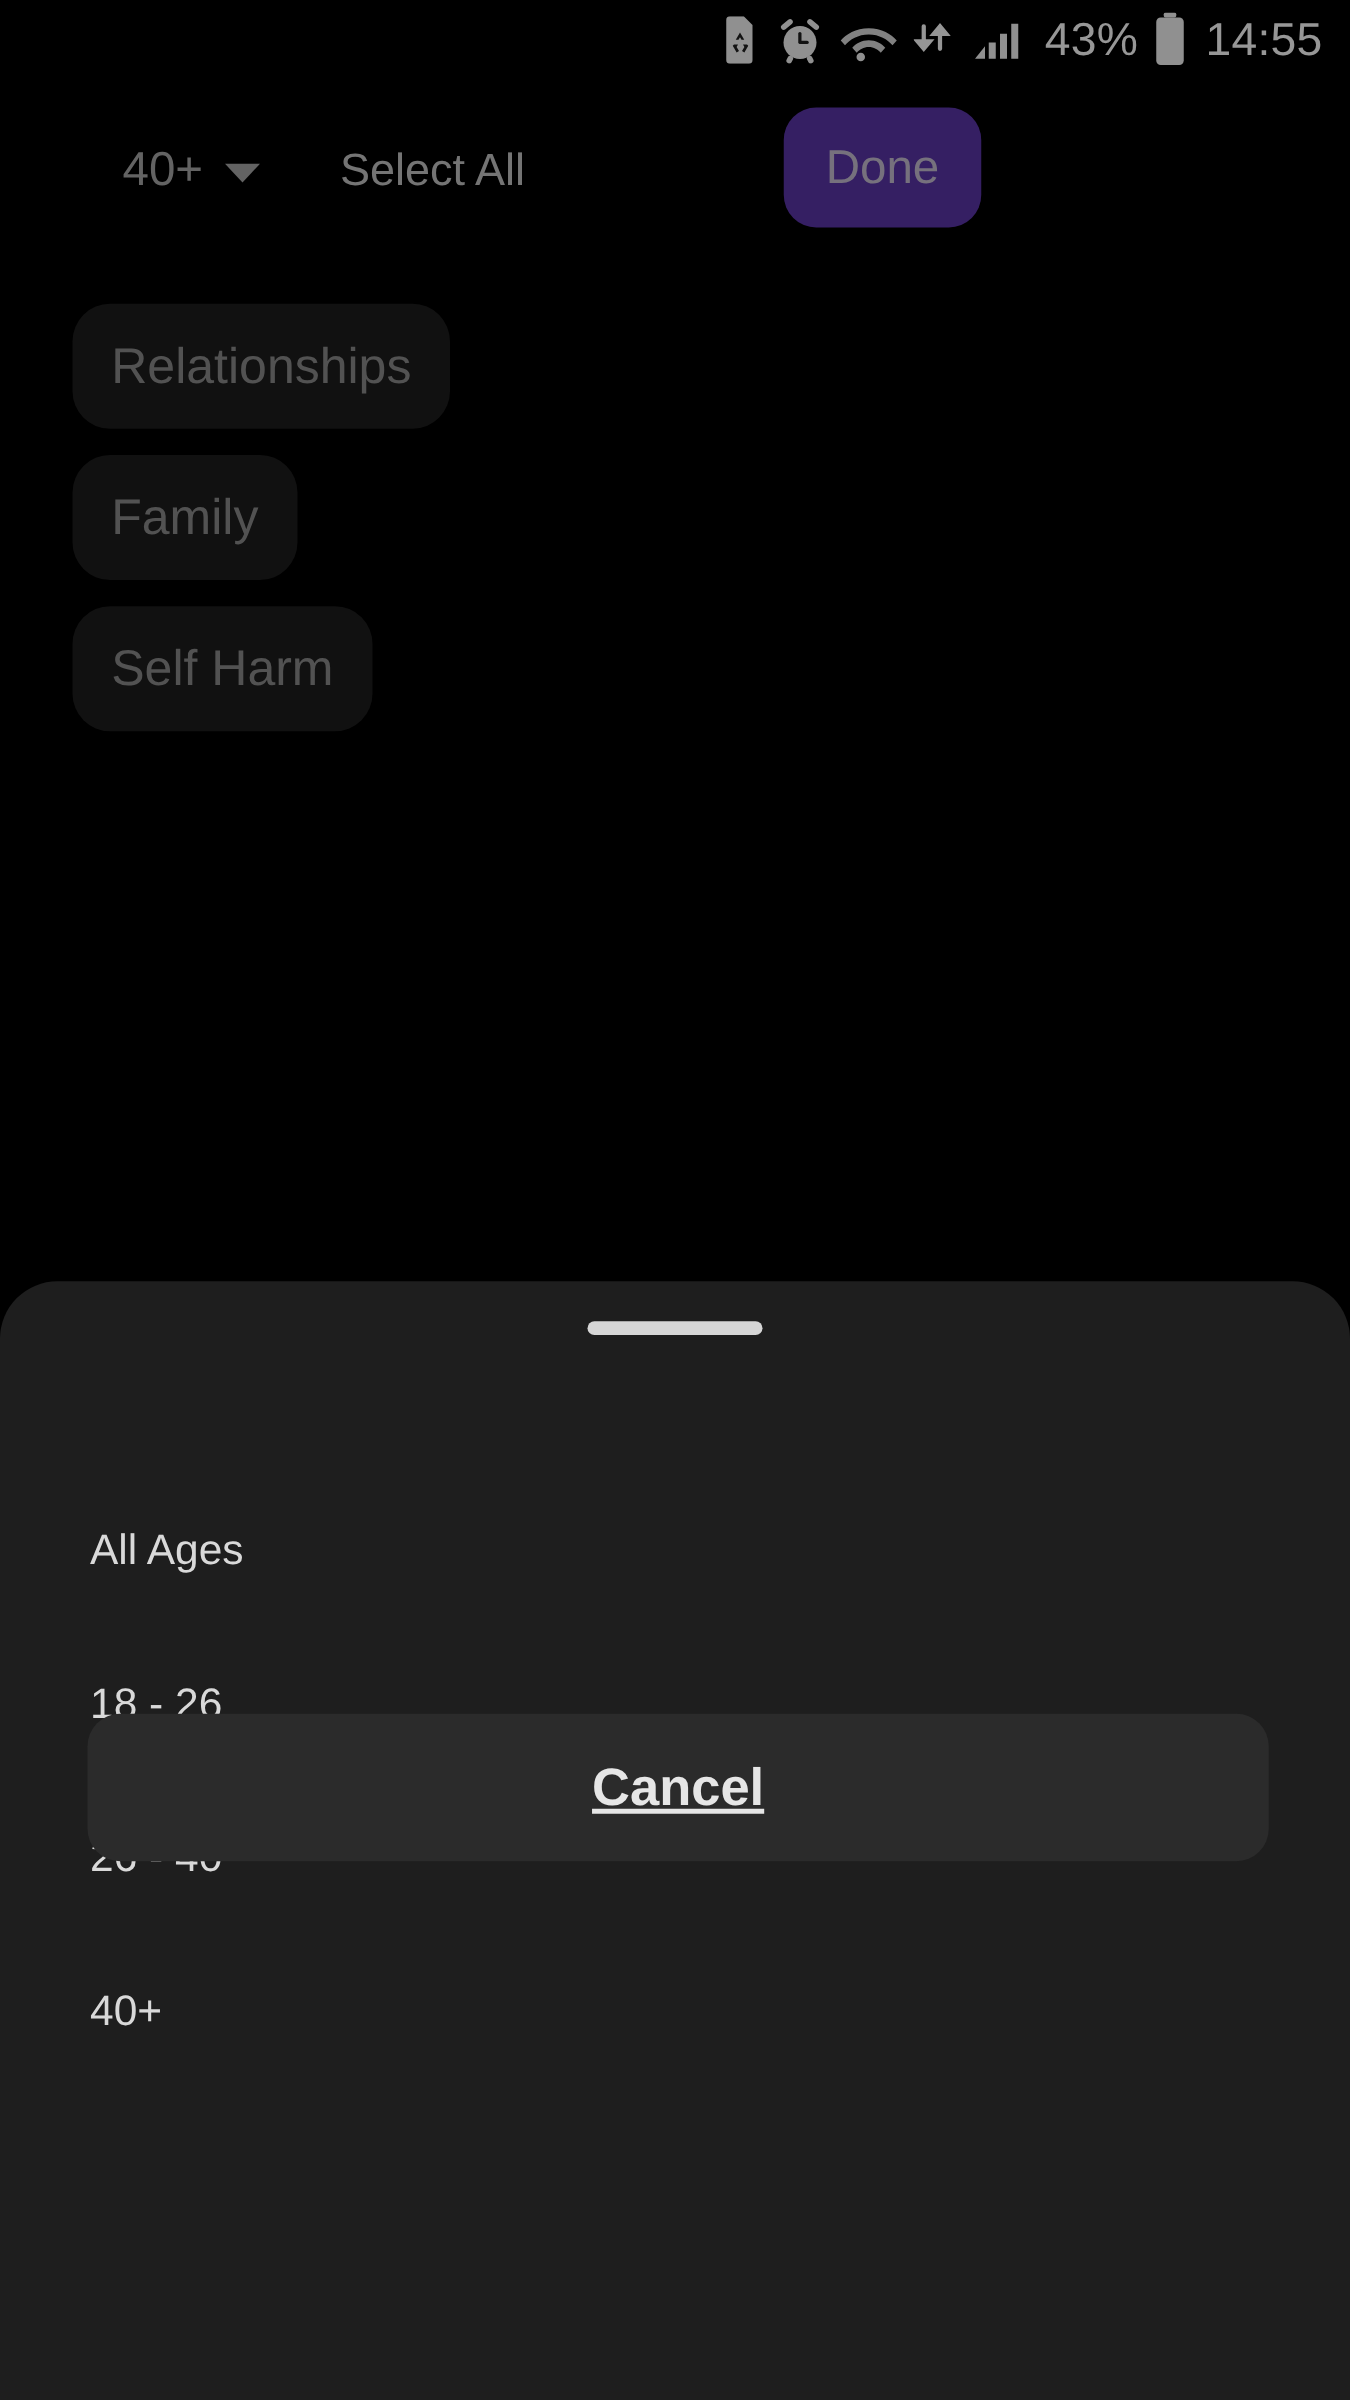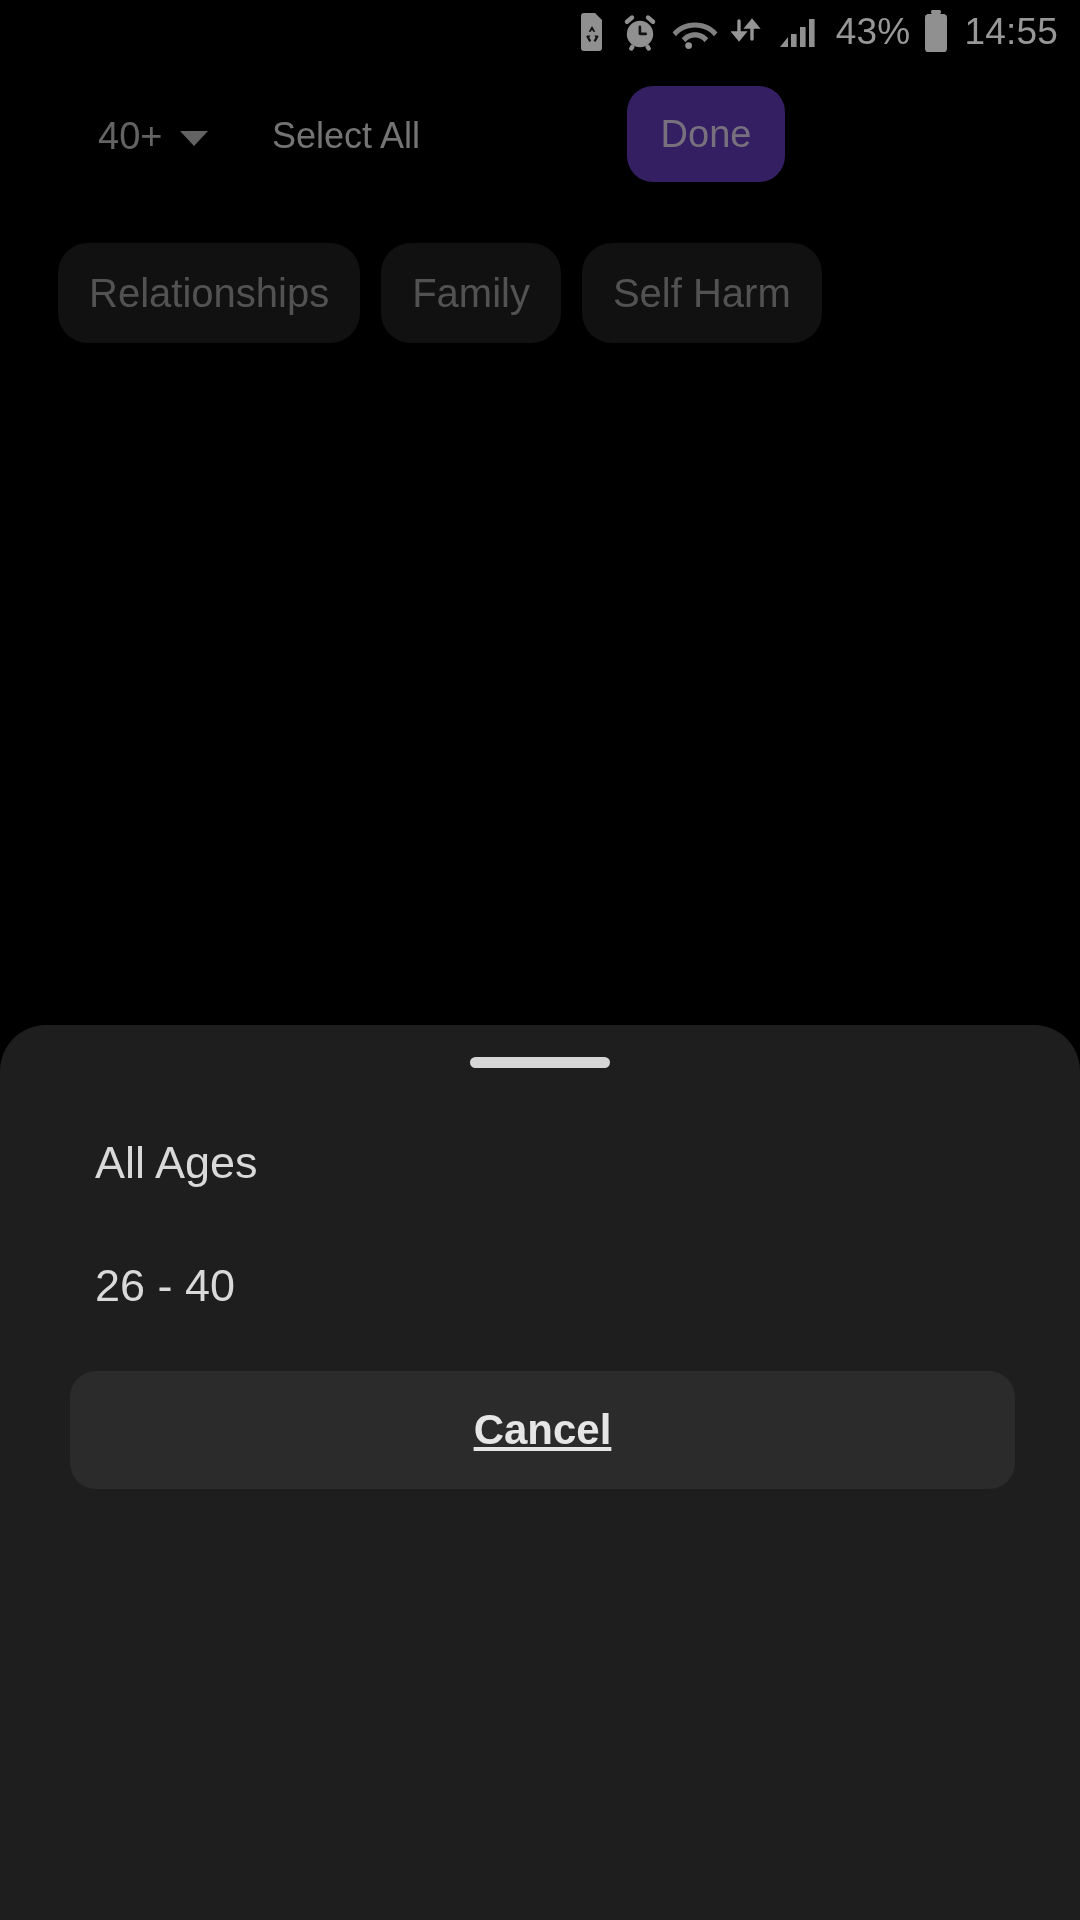--- a/index.html
+++ b/index.html
@@ -107,21 +107,21 @@
     border: none;
     font-family: "Liberation Sans", sans-serif;
   }
 
   
   #topic-list {
     position: absolute;
     top: 243px;
     left: 58px;
     display: flex;
-    flex-direction: row;
+    flex-direction: column;
     gap: 21px;
   }
   .topic-chip {
     background: #191919;
     border-radius: 30px;
     height: 100px;
     display: flex;
     align-items: center;
     padding: 0 31px;
     box-sizing: border-box;
@@ -163,25 +163,25 @@
   }
   #age-options {
     position: absolute;
     top: 112px;
     left: 0;
     width: 1080px;
   }
   .age-option {
     height: 123px;
     display: flex;
-    align-items: flex-start;
-    padding-left: 95px;
+    align-items: flex-end;
+    padding-left: 72px;
     box-sizing: border-box;
     color: #d9d9d9;
-    font-size: 45px;
+    font-size: 34px;
   }
   #cancel-button {
     position: absolute;
     left: 70px;
     top: 1371px;
     width: 945px;
     height: 118px;
     border-radius: 26px;
     background: #2b2b2b;
     display: flex;
@@ -295,20 +295,23 @@
 
   <div id="bottom-sheet">
 
     <div id="sheet-drag-handle"></div>
 
     <div id="age-options">
       <div class="age-option">
         <span>All Ages</span>
       </div>
       <div class="age-option">
+        <span>18 - 26</span>
+      </div>
+      <div class="age-option">
         <span>26 - 40</span>
       </div>
       <div class="age-option">
         <span>40+</span>
       </div>
     </div>
   </div>
 
   <button id="cancel-button">
     <span>Cancel</span>

